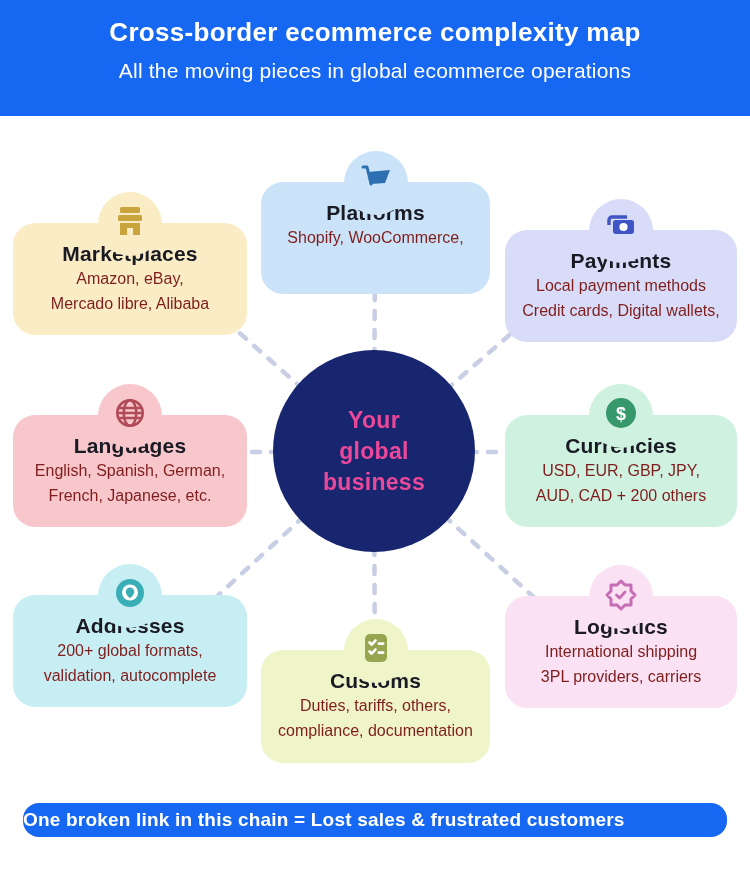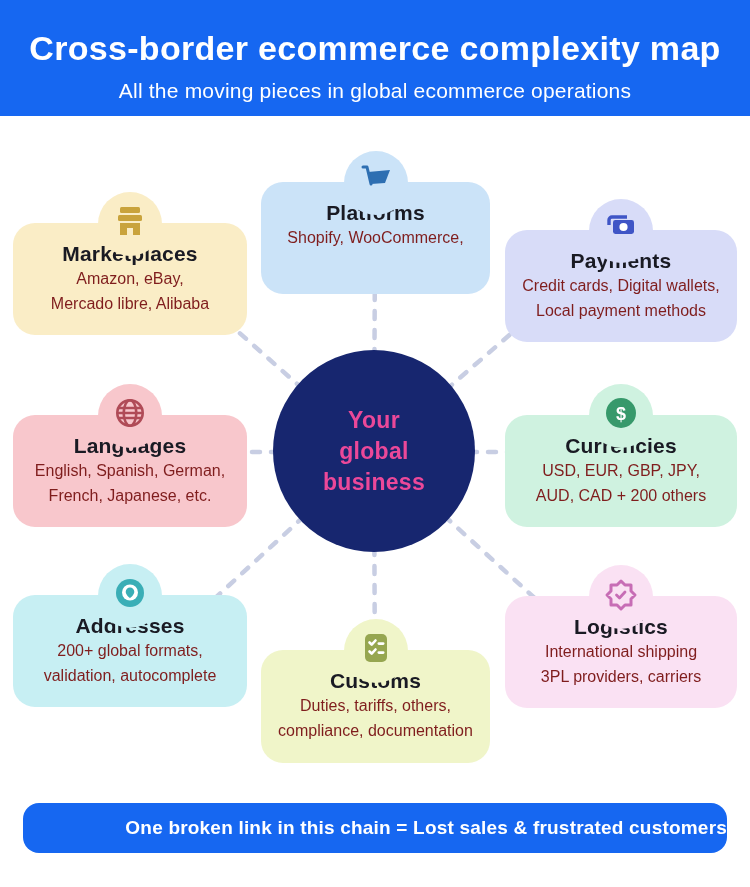--- a/index.html
+++ b/index.html
@@ -2,38 +2,38 @@
 <html><head>
 <meta charset="utf-8">
 <style>
   html,body{margin:0;padding:0;background:#ffffff;}
   .canvas{
     position:relative;width:750px;height:887px;overflow:hidden;background:#ffffff;
     font-family:"Liberation Sans","DejaVu Sans",sans-serif;
   }
   
   .header{position:absolute;left:0;top:0;width:750px;height:116px;background:#1667F1;color:#fff;text-align:center;z-index:3;}
-  .header-title{padding-top:29px;font-size:34px;font-weight:700;letter-spacing:.3px;text-align:center;}
+  .header-title{padding-top:17px;font-size:26px;font-weight:700;letter-spacing:.3px;text-align:center;}
   .header-sub{margin-top:11px;font-size:21px;font-weight:400;letter-spacing:.2px;}
   
   .connectors{position:absolute;left:0;top:0;z-index:1;}
   
   .node-card{position:absolute;z-index:2;border-radius:22px;text-align:center;}
   .badge{position:absolute;width:64px;height:64px;top:-31px;left:50%;transform:translateX(-50%);border-radius:50%;}
   .badge svg{display:block;margin:12px auto 0;}
   .node-title{padding-top:19px;font-size:21px;font-weight:700;color:#191a23;letter-spacing:.2px;}
   .node-line{font-size:16px;color:#7f1d1d;line-height:25px;}
   .node-line:first-of-type{margin-top:7px;}
   
   .hub{position:absolute;left:273px;top:350px;width:202px;height:202px;border-radius:50%;
        background:#17266F;z-index:2;display:flex;align-items:center;justify-content:center;}
   .hub-label{color:#ec4899;font-weight:700;font-size:23px;line-height:31px;text-align:center;letter-spacing:.3px;}
   
-  .banner{position:absolute;left:23px;top:803px;width:704px;height:50px;border-radius:16px;background:#1667F1;
-          display:flex;align-items:center;justify-content:flex-end;z-index:3;}
+  .banner{position:absolute;left:23px;top:803px;width:704px;height:34px;border-radius:16px;background:#1667F1;
+          display:flex;align-items:center;justify-content:flex-start;z-index:3;}
   .banner-text{color:#fff;font-weight:700;font-size:19px;letter-spacing:.2px;}
 </style>
 </head>
 <body>
 
 <div class="canvas">
 
   <div class="header">
     <div class="header-title">Cross-border ecommerce complexity map</div>
     <div class="header-sub">All the moving pieces in global ecommerce operations</div>
@@ -79,22 +79,22 @@
 
   <div class="node-card" style="left: 505px; top: 230px; width: 232px; height: 112px; background: rgb(216, 220, 248);">
     <div class="badge" style="background: rgb(216, 220, 248); color: rgb(63, 85, 198);">
           <svg width="36" height="32" viewBox="0 0 36 32">
             <path d="M6 14 V9 a3 3 0 0 1 3-3 h15" fill="none" stroke="currentColor" stroke-width="3.4"></path>
             <rect x="10" y="9" width="21" height="14" rx="2.4" fill="currentColor"></rect>
             <circle cx="20.5" cy="16" r="4.1" fill="#ffffff"></circle>
           </svg>
         </div>
     <div class="node-title">Payments</div>
-  <div class="node-line">Credit cards, Digital wallets,</div>
-        <div class="node-line">Local payment methods</div>
+  <div class="node-line">Local payment methods</div>
+        <div class="node-line">Credit cards, Digital wallets,</div>
       </div>
 
   <div class="node-card" style="left: 13px; top: 415px; width: 234px; height: 112px; background: rgb(248, 199, 204);">
     <div class="badge" style="background: rgb(248, 199, 204); color: rgb(176, 75, 87);">
           <svg width="34" height="34" viewBox="0 0 34 34">
             <g fill="none" stroke="currentColor" stroke-width="2.6">
               <circle cx="17" cy="17" r="12.7"></circle>
               <ellipse cx="17" cy="17" rx="6.3" ry="12.7"></ellipse>
               <path d="M6 12 h22 M4.5 17 h25 M6 22 h22"></path>
             </g>

